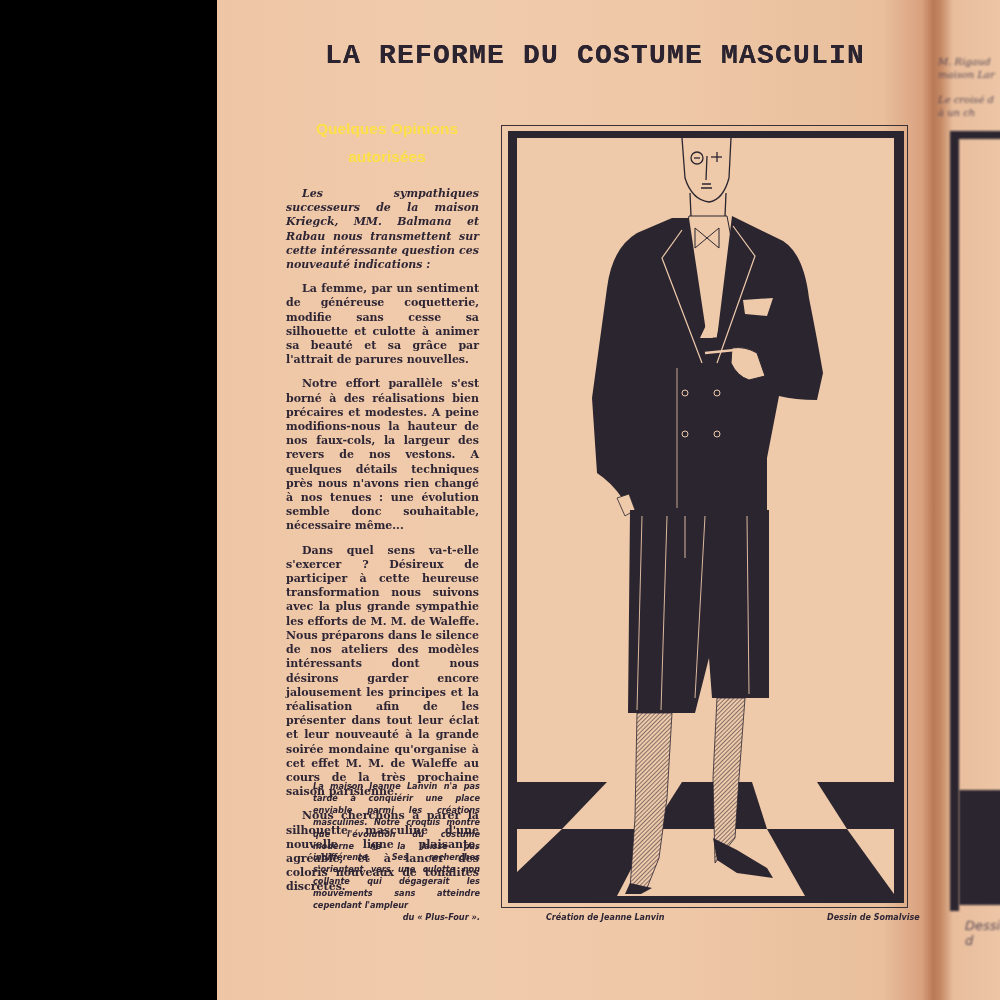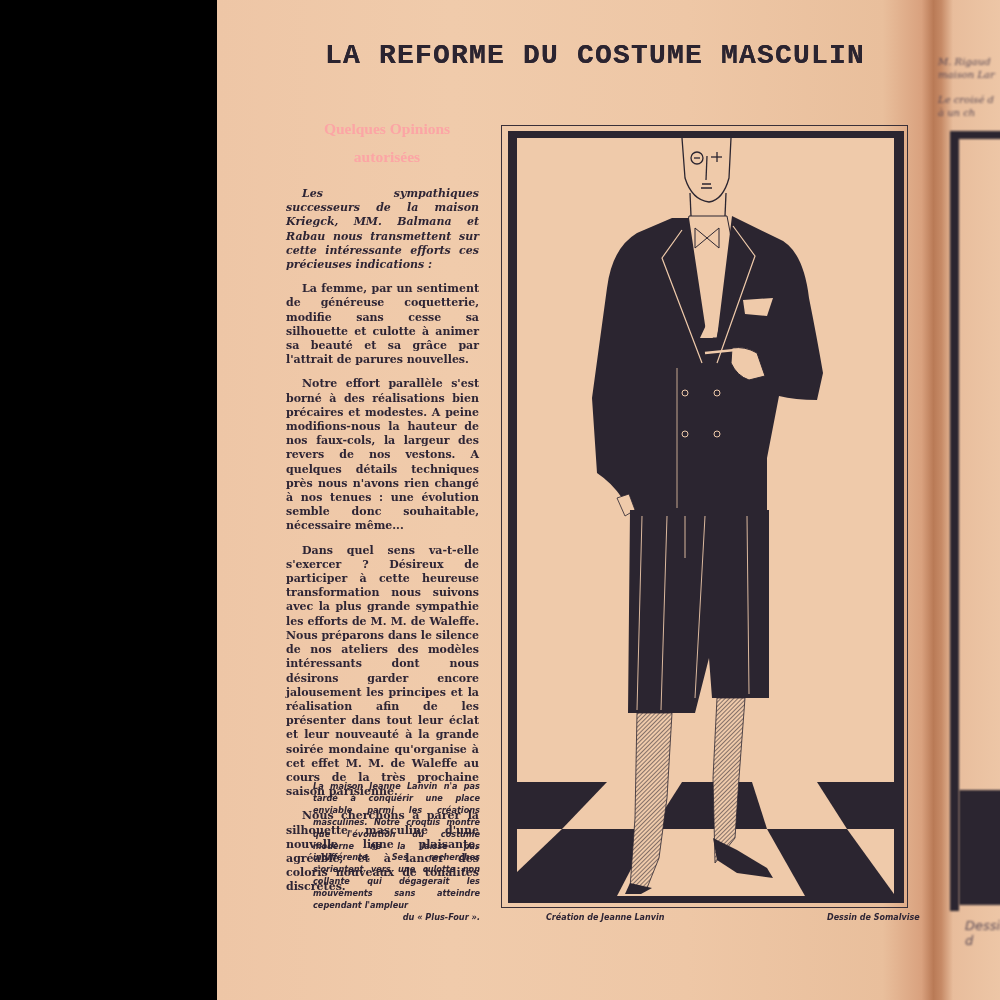--- a/index.html
+++ b/index.html
@@ -10,21 +10,21 @@
   }
   .title {
     position:absolute; left:325px; top:40px; width:550px;
     font-family:Liberation Mono, monospace; font-weight:bold; font-size:28px; letter-spacing:1.2px;
     color:#eec6a6; -webkit-text-stroke:1.6px #2b2430; text-shadow: 0 0 0 #2b2430;
     white-space:nowrap;
   }
   .title-inner { color:#2b2430; -webkit-text-stroke:0; }
   .subhead {
     position:absolute; left:282px; top:115px; width:210px; text-align:center;
-    font-family:Liberation Serif, serif; font-weight:bold; font-size:15.5px; line-height:28px; color:#fca5a5;
+    font-family:Liberation Sans, sans-serif; font-weight:bold; font-size:15.5px; line-height:28px; color:#fde047;
   }
   .col {
     position:absolute; left:286px; width:193px; color:#2e2535;
     font-family:"DejaVu Serif", serif; font-weight:bold; font-size:11px; line-height:14.2px; text-align:justify;
   }
   .col p { margin:0 0 10px 0; text-indent:16px; hyphens:manual; }
   .col p.italic { font-style:italic; }
   .caption {
     position:absolute; left:313px; top:781px; width:167px; color:#2e2535;
     font-family:"DejaVu Sans", sans-serif; font-style:italic; font-weight:bold; font-size:8.2px; line-height:11.9px; text-align:justify;
@@ -47,21 +47,21 @@
 <div class="page"></div>
 
 <div class="title"><span class="title-inner">LA REFORME DU COSTUME MASCULIN</span></div>
 
 <div class="subhead">
   <div>Quelques Opinions</div>
   <div>autorisées</div>
 </div>
 
 <div class="col" style="top:187px;">
-  <p class="italic">Les sympathiques successeurs de la maison Kriegck, MM. Balmana et Rabau nous transmettent sur cette intéressante efforts ces précieuses indications :</p>
+  <p class="italic">Les sympathiques successeurs de la maison Kriegck, MM. Balmana et Rabau nous transmettent sur cette intéressante question ces nouveauté indications :</p>
   <p>La femme, par un sentiment de généreuse coquetterie, modifie sans cesse sa silhouette et culotte à animer sa beauté et sa grâce par l'attrait de parures nouvelles.</p>
   <p>Notre effort parallèle s'est borné à des réalisations bien précaires et modestes. A peine modifions-nous la hauteur de nos faux-cols, la largeur des revers de nos vestons. A quelques détails techniques près nous n'avons rien changé à nos tenues : une évolution semble donc souhaitable, nécessaire même...</p>
   <p>Dans quel sens va-t-elle s'exercer ? Désireux de participer à cette heureuse transformation nous suivons avec la plus grande sympathie les efforts de M. M. de Waleffe. Nous préparons dans le silence de nos ateliers des modèles intéressants dont nous désirons garder encore jalousement les principes et la réalisation afin de les présenter dans tout leur éclat et leur nouveauté à la grande soirée mondaine qu'organise à cet effet M. M. de Waleffe au cours de la très prochaine saison parisienne.</p>
   <p>Nous cherchons à parer la silhouette masculine d'une nouvelle ligne plaisante, agréable, et à lancer des coloris nouveaux de tonalités discrètes.</p>
 </div>
 
 <div class="caption">
   <span>La maison Jeanne Lanvin n'a pas tardé à conquérir une place enviable parmi les créations masculines. Notre croquis montre que l'évolution du costume moderne ne la laisse pas indifférente. Ses recherches s'orientent vers une culotte non collante qui dégagerait les mouvements sans atteindre cependant l'ampleur</span>
   <span class="last">du « Plus-Four ».</span>
 </div>

